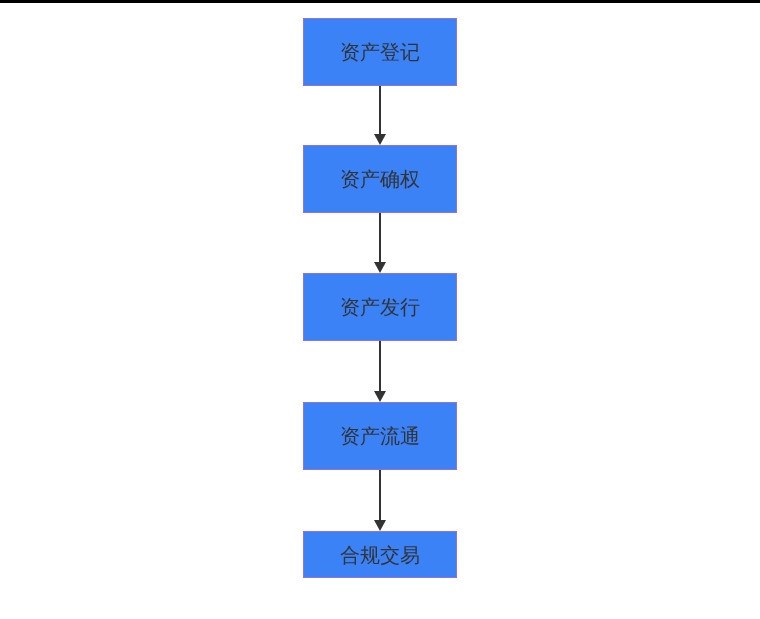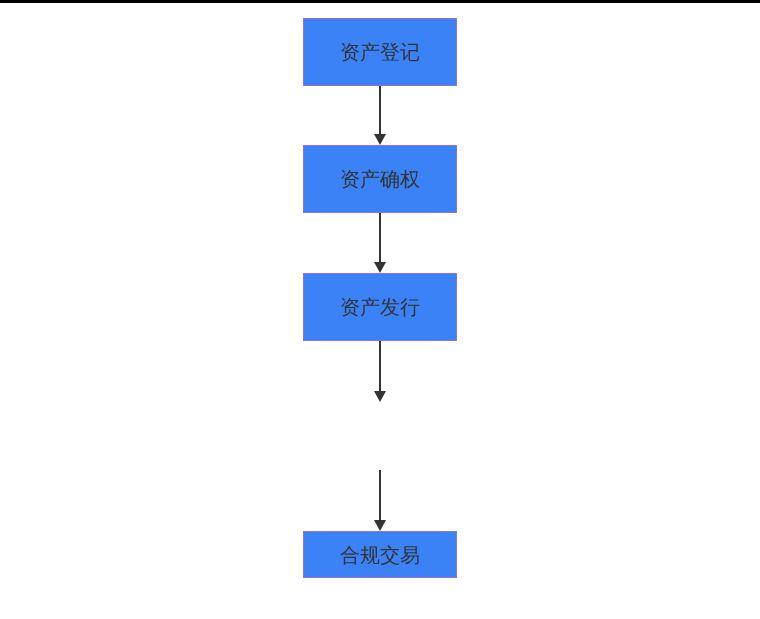--- a/index.html
+++ b/index.html
@@ -100,20 +100,23 @@
 
   <div class="node n3">
     <span>资产发行</span>
   </div>
 
   <div class="edge e3">
     <div class="edge-line"></div>
     <div class="edge-head"></div>
   </div>
 
+  <div class="node n4">
+    <span>资产流通</span>
+  </div>
 
   <div class="edge e4">
     <div class="edge-line"></div>
     <div class="edge-head"></div>
   </div>
 
   <div class="node n5">
     <span>合规交易</span>
   </div>
 

